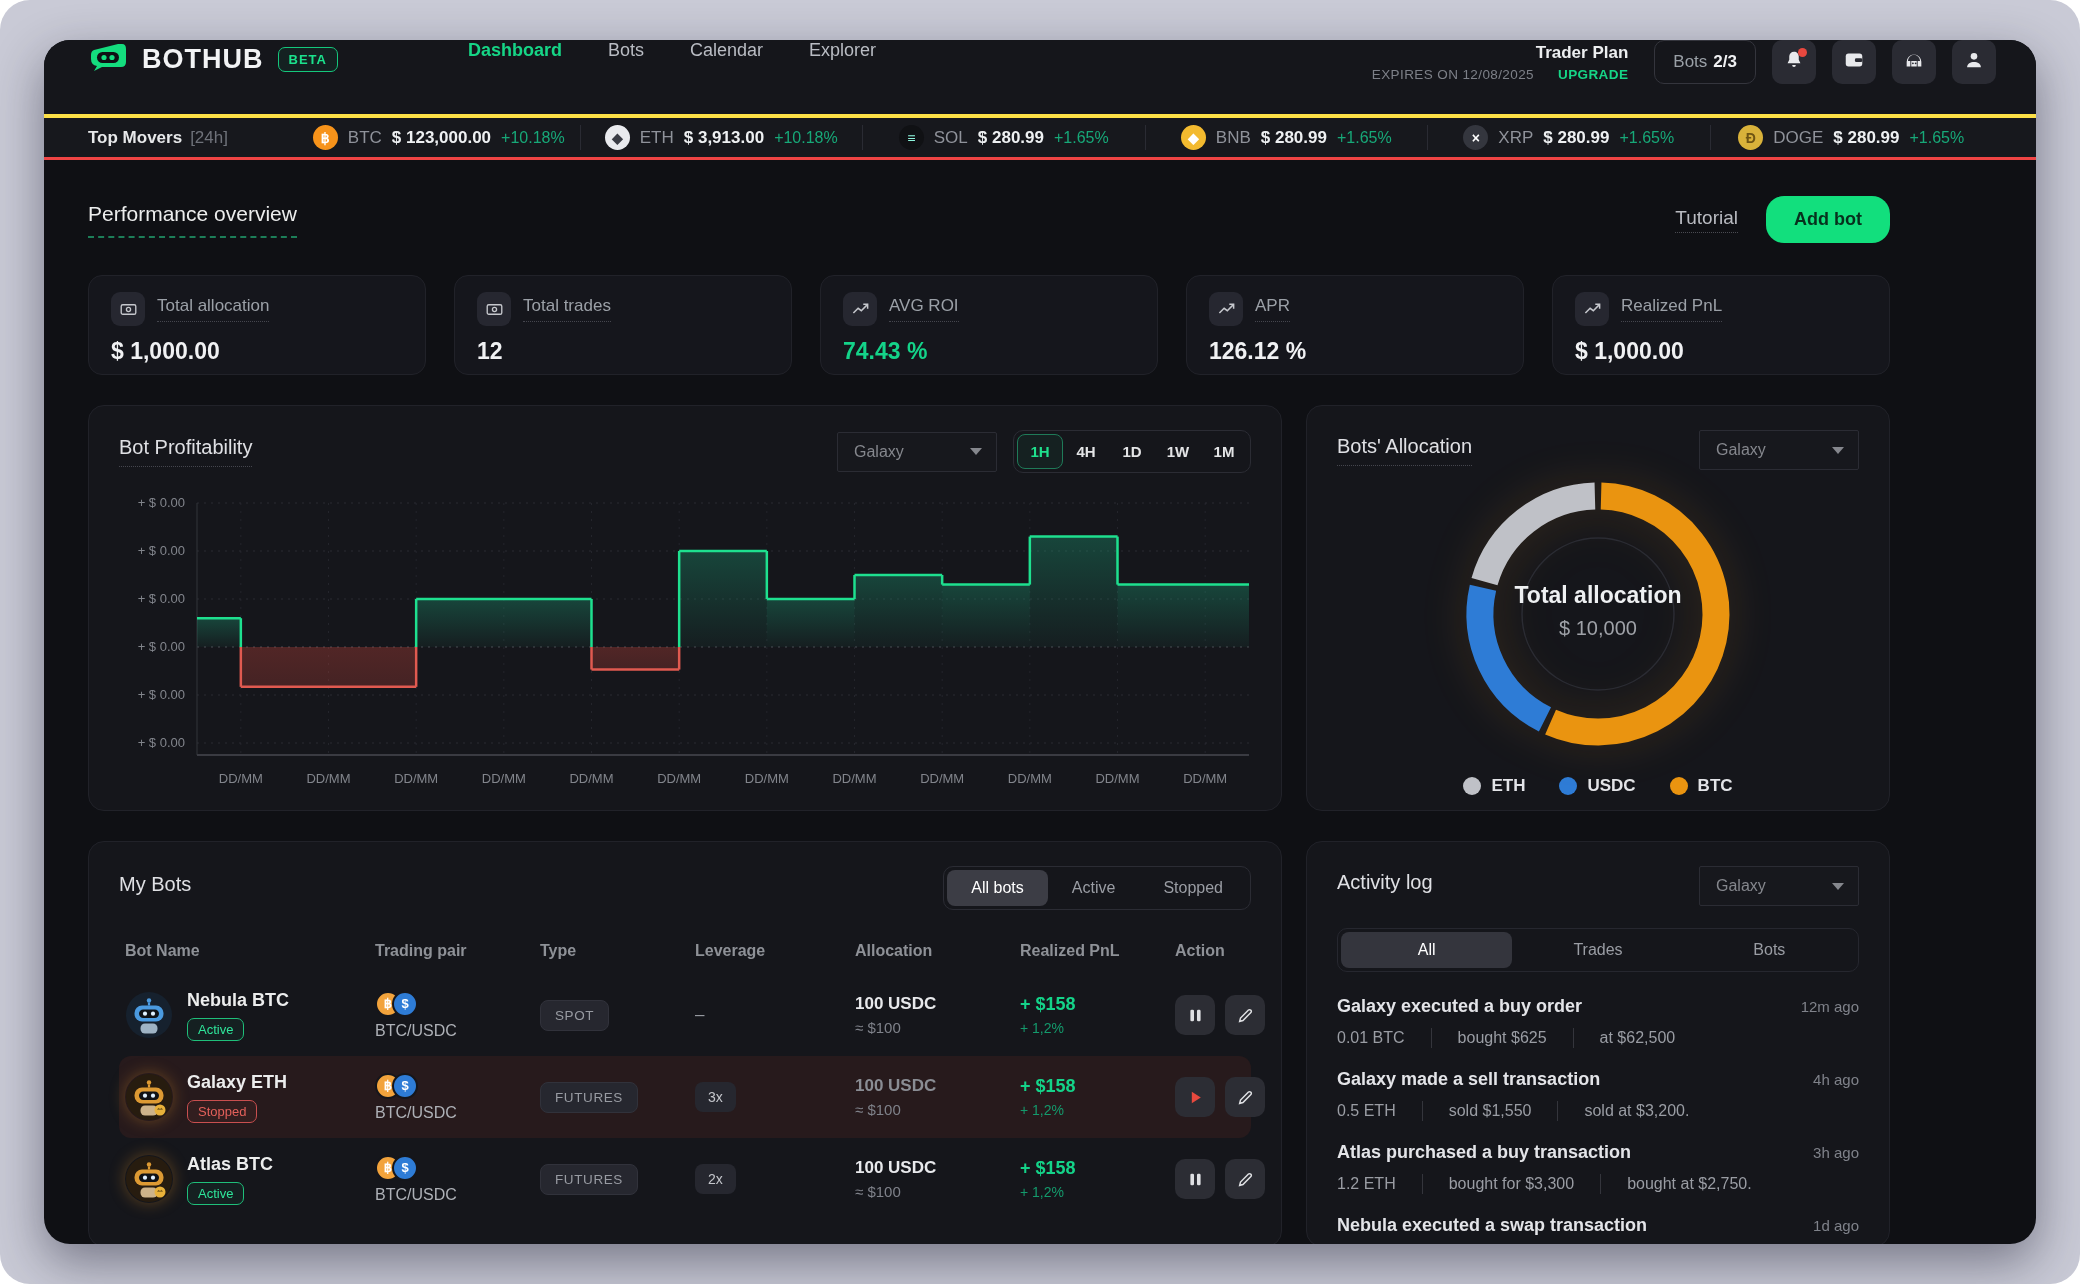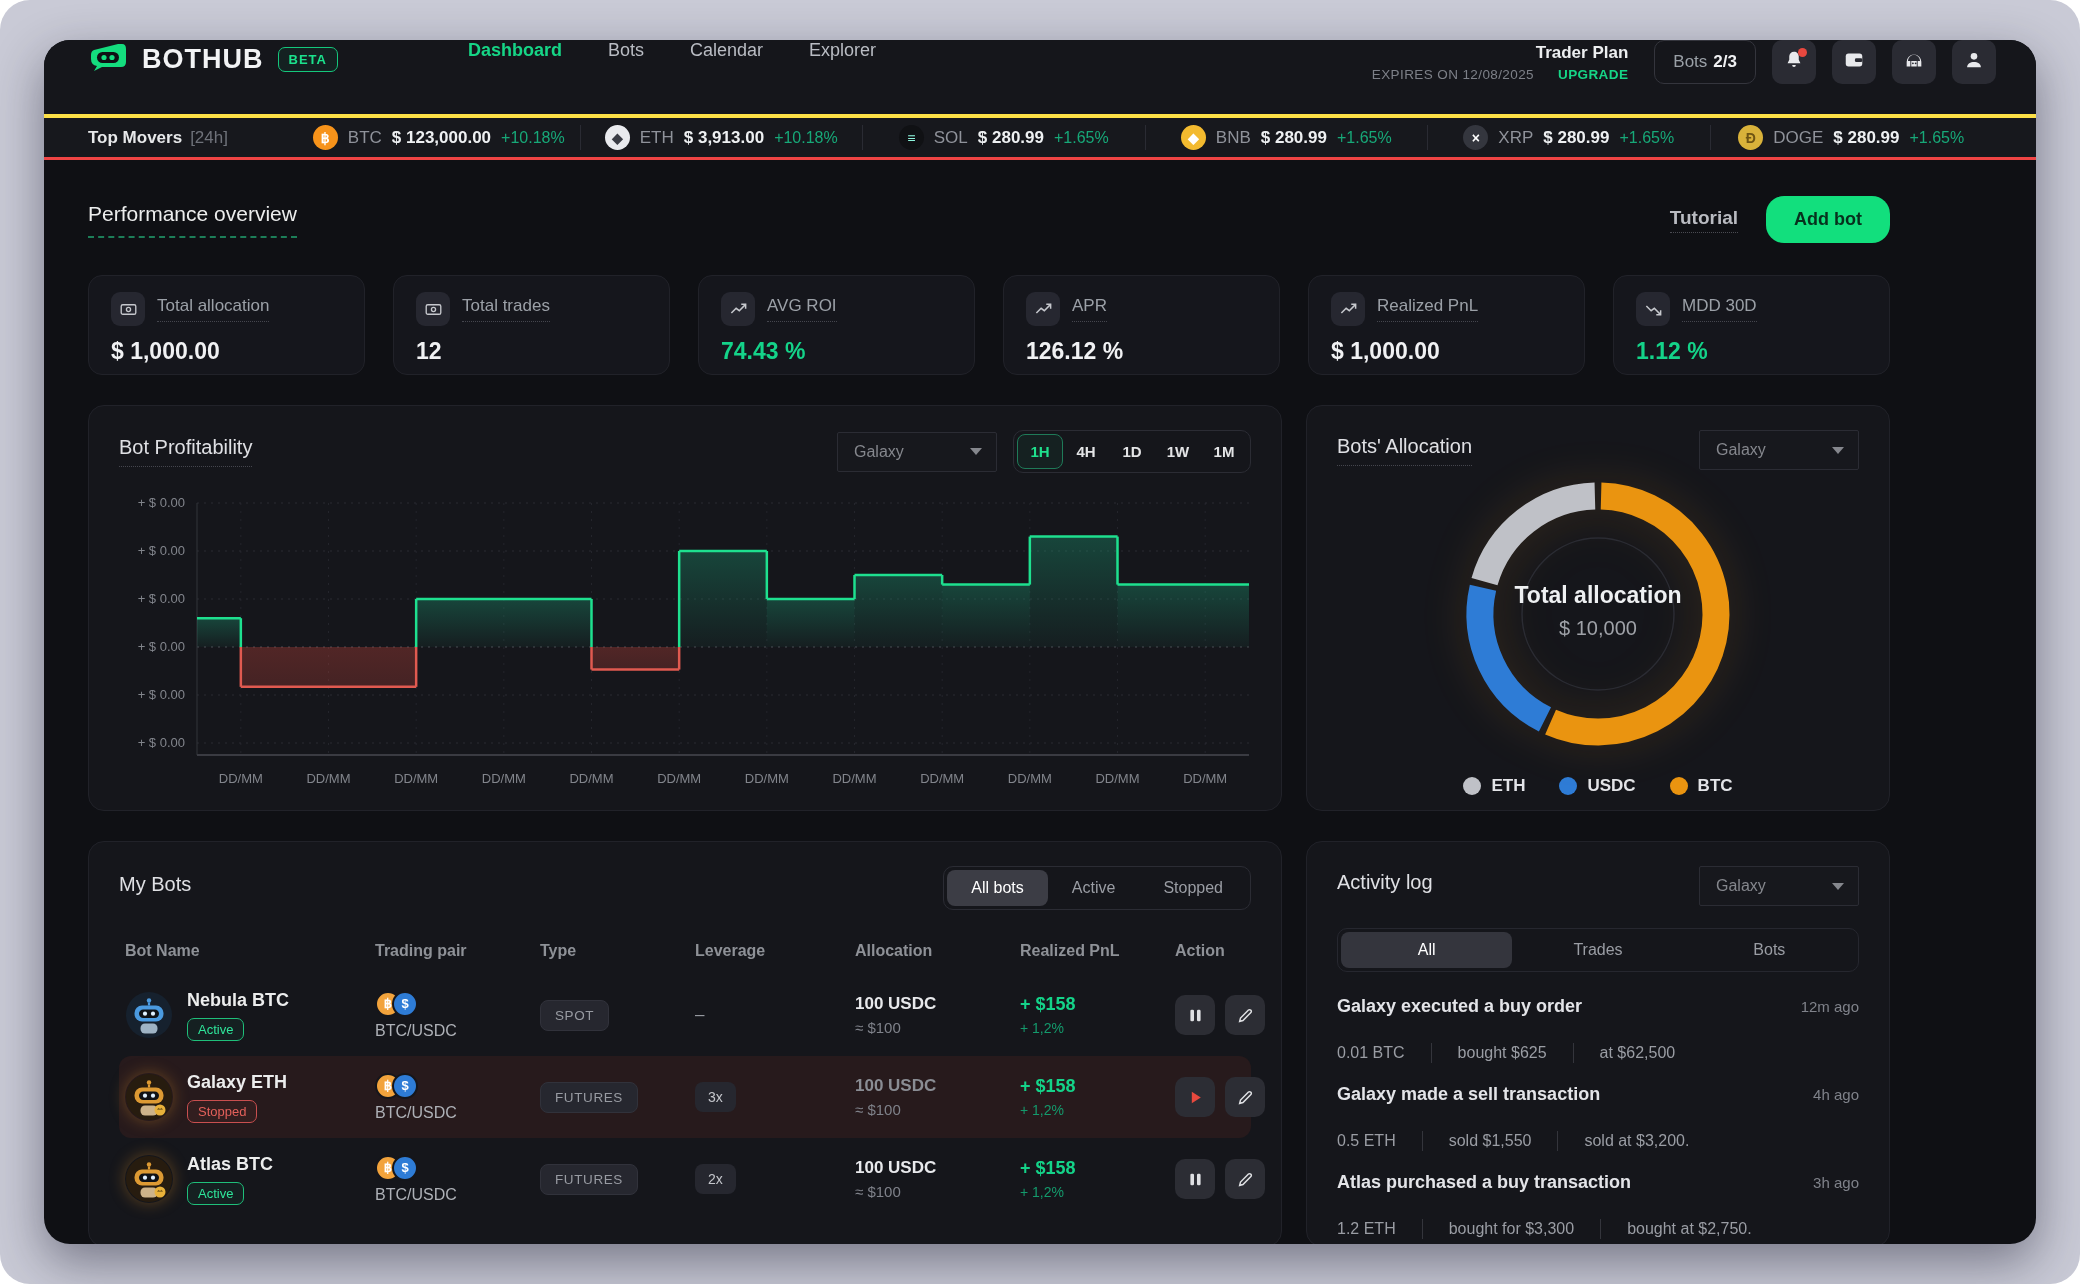--- a/index.html
+++ b/index.html
@@ -37,21 +37,21 @@
   .t-icon { width:25px; height:25px; border-radius:50%; display:flex; align-items:center; justify-content:center; font-size:14px; font-weight:bold; }
   .t-sym { color:#8f929a; font-size:17px; }
   .t-price { color:#eef0f2; font-size:17px; font-weight:bold; }
   .t-chg { color:#17a878; font-size:16px; }
 
   
   .content { padding:36px 146px 0 44px; }
   .row-head { display:flex; align-items:center; justify-content:space-between; margin-top:0; }
   .page-title { display:inline-block; color:#eceded; font-size:21px; padding-bottom:10px; border-bottom:2px dashed #1c7e58; }
   .head-actions { display:flex; align-items:center; gap:28px; }
-  .tutorial { color:#b9bbc1; font-size:19px; border-bottom:1px dotted #4a4b52; padding-bottom:3px; cursor:pointer;font-weight:bold; }
+  .tutorial { color:#b9bbc1; font-size:19px; border-bottom:1px dotted #4a4b52; padding-bottom:3px; cursor:pointer; }
   .add-bot { background:#12df7d; color:#07301d; font-size:18px; font-weight:bold; border:none; border-radius:18px; padding:13px 28px; cursor:pointer; }
 
   .stats { display:flex; gap:28px; margin-top:32px; }
   .stat-card { flex:1; height:100px; background:#15161c; border:1px solid #212229; border-radius:14px; padding:16px 22px; }
   .stat-top { display:flex; align-items:center; gap:12px; }
   .stat-chip { width:34px; height:34px; border-radius:9px; background:#262730; display:flex; align-items:center; justify-content:center; }
   .stat-chip svg { width:19px; height:19px; }
   .stat-label { color:#9ba0a7; font-size:17px; border-bottom:1px dotted #45464e; padding-bottom:5px; }
   .stat-value { margin-top:12px; color:#f0f1f3; font-size:23px; font-weight:bold; }
   .stat-value.green { color:#14d389; }
@@ -121,21 +121,21 @@
 
   
   .act-tabs { display:flex; margin-top:22px; border:1px solid #26272f; background:#15161b; border-radius:10px; padding:3px; }
   .act-tab { flex:1; text-align:center; padding:9px 0; color:#9a9da4; font-size:16px; border-radius:8px; cursor:pointer; }
   .act-tab.active { background:#34353d; color:#ffffff; }
   .entries { margin-top:24px; }
   .entry { margin-bottom:21px; }
   .entry-top { display:flex; justify-content:space-between; align-items:baseline; }
   .entry-title { color:#e3e4e8; font-size:18px; font-weight:bold; }
   .entry-time { color:#7f828a; font-size:15px; }
-  .entry-details { display:flex; align-items:center; margin-top:26px; color:#9a9da4; font-size:16px;gap:12px; }
+  .entry-details { display:flex; align-items:center; margin-top:11px; color:#9a9da4; font-size:16px;gap:12px; }
   .entry-details .sep { width:1px; height:20px; background:#34353c; margin:0 14px; }
 
   svg text { font-family:"Liberation Sans", sans-serif; }
 </style>
 </head>
 <body>
 
 <div id="screen">
 <div id="window">
 
@@ -302,32 +302,20 @@
             <div class="stat-top">
               <span class="stat-chip">
                 <svg viewBox="0 0 24 24" fill="none" stroke="#c6c8cd" stroke-width="1.9">
                   <polyline points="3,16.5 9,10.5 13,13.5 21,5.5"></polyline>
                   <polyline points="15.5,5.5 21,5.5 21,11"></polyline>
                 </svg>
               </span>
               <span class="stat-label">Realized PnL</span>
             </div>
             <div class="stat-value">$ 1,000.00</div>
-          </div>
-          <div class="stat-card">
-            <div class="stat-top">
-              <span class="stat-chip">
-                <svg viewBox="0 0 24 24" fill="none" stroke="#c6c8cd" stroke-width="1.9">
-                  <polyline points="3,7.5 9,13.5 13,10.5 21,18.5"></polyline>
-                  <polyline points="15.5,18.5 21,18.5 21,13"></polyline>
-                </svg>
-              </span>
-              <span class="stat-label">MDD 30D</span>
-            </div>
-            <div class="stat-value green">1.12 %</div>
           </div>
         </div>
 
     <div class="panels">
 
       <div class="panel left">
         <div class="panel-head">
           <span class="panel-title">Bot Profitability</span>
           <div class="head-controls">
             <div class="dropdown">

